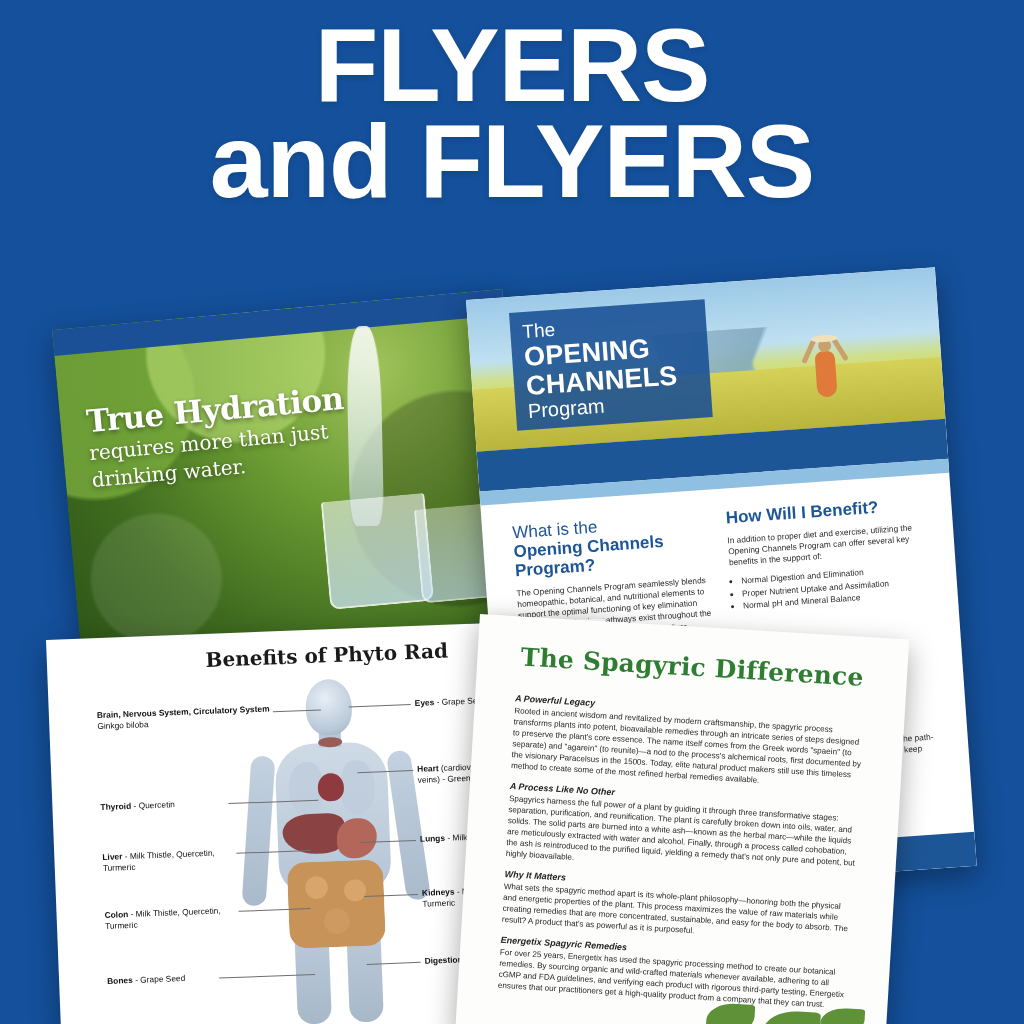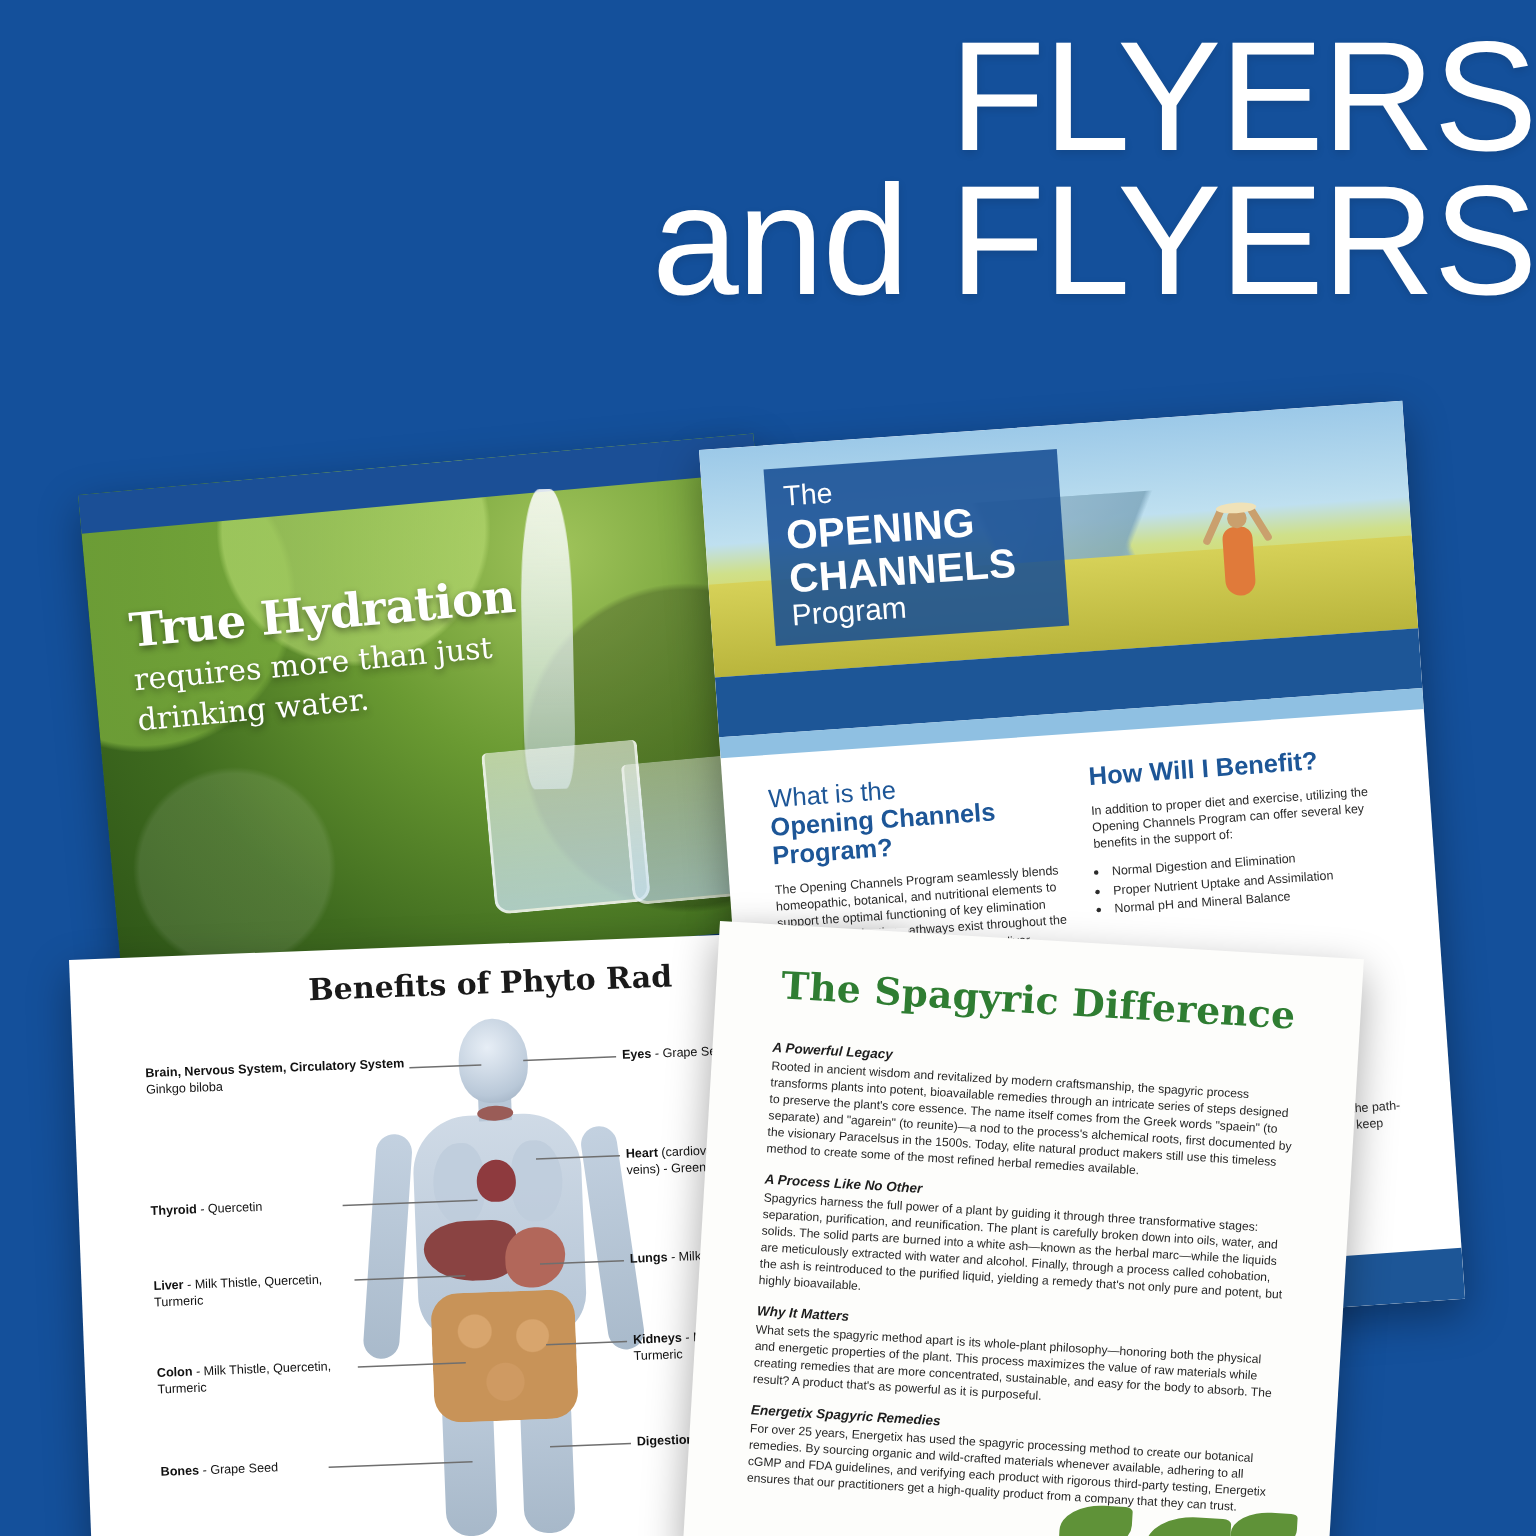--- a/index.html
+++ b/index.html
@@ -6,22 +6,22 @@
   html, body { margin:0; padding:0; }
   body {
     width:1024px; height:1024px; overflow:hidden;
     background:#14509b;
     font-family:"Liberation Sans", sans-serif;
     position:relative;
   }
   
   #title {
     position:absolute; top:18px; left:0; width:100%;
-    text-align:right; color:#ffffff;
-    font-weight:normal; letter-spacing:-1px; line-height:0.92;
+    text-align:center; color:#ffffff;
+    font-weight:bold; letter-spacing:-1px; line-height:0.92;
     text-shadow:0 2px 6px rgba(0,0,0,0.12);
   }
   #title .l1 { display:block; font-size:104px; }
   #title .l2 { display:block; font-size:104px; }
 
   
   .flyer {
     position:absolute;
     background:#ffffff;
     box-shadow:0 10px 28px rgba(0,0,0,0.35);

